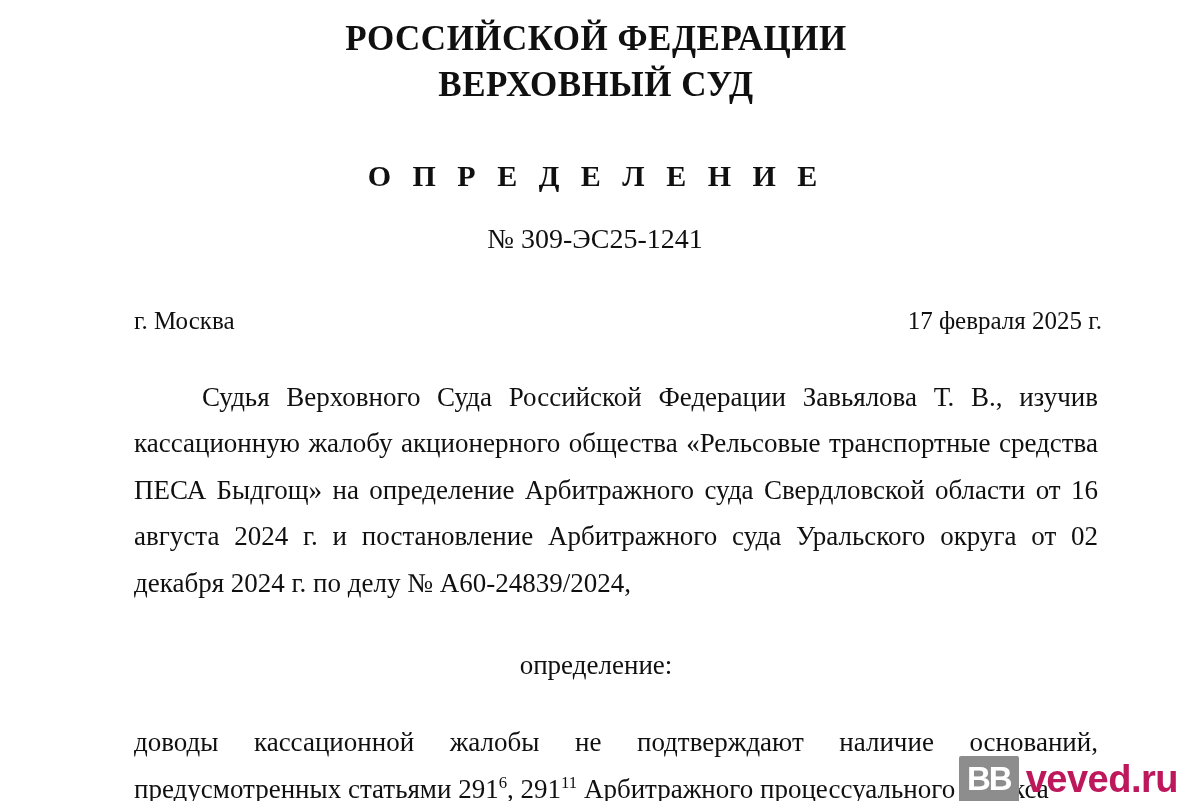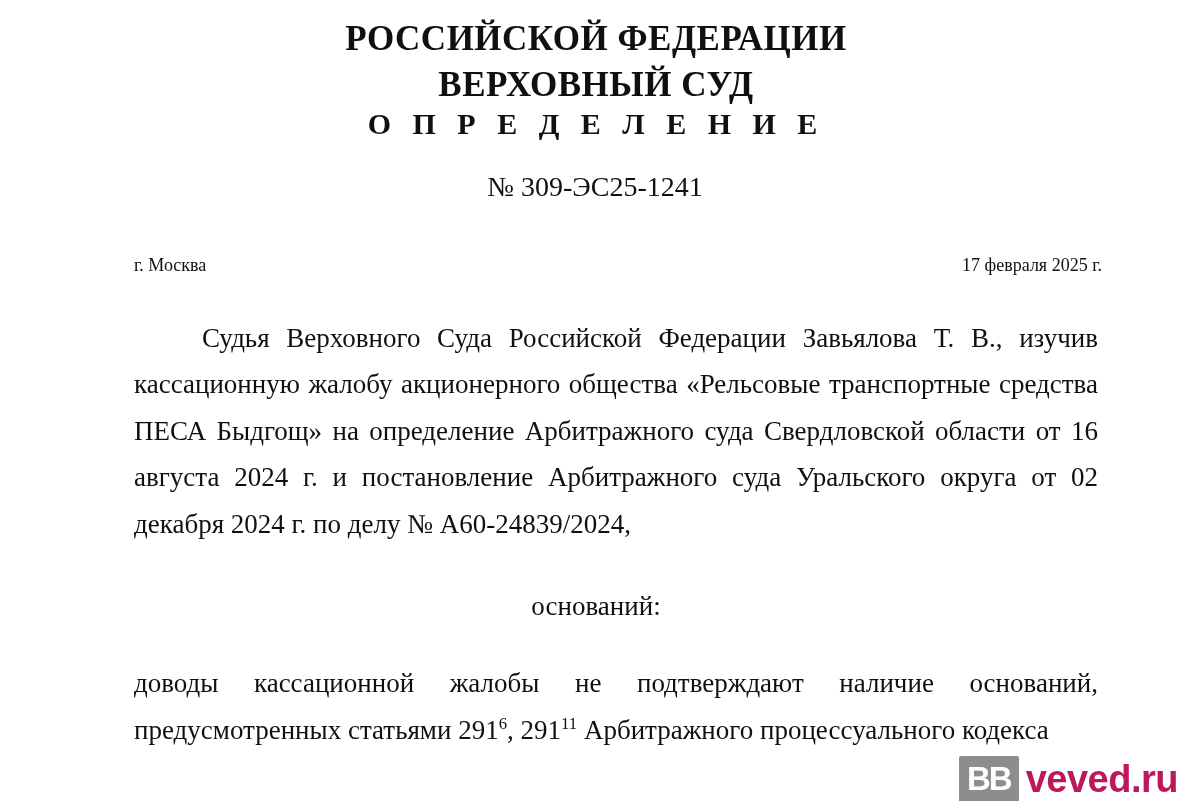--- a/index.html
+++ b/index.html
@@ -34,35 +34,36 @@
   }
   .court-title .line {
     display: block;
     white-space: nowrap;
   }
 
   .doc-type {
     text-align: center;
     font-weight: bold;
     font-size: 30px;
+    margin-top: 52px;
     letter-spacing: 7px;
   }
 
   .case-number {
     text-align: center;
     font-size: 28px;
     margin-top: 30px;
     padding-right: 2px;
   }
 
   .meta-row {
     display: flex;
     justify-content: space-between;
     align-items: baseline;
-    font-size: 18px;
+    font-size: 25px;
     margin-top: 52px;
     padding: 0 2px 0 46px;
   }
 
   .body-block {
     margin-top: 39px;
     font-size: 27px;
     line-height: 1.72;
     text-align: justify;
     text-align-last: left;
@@ -139,21 +140,21 @@
 
   <div class="meta-row">
     <span>г. Москва</span>
     <span>17 февраля 2025 г.</span>
   </div>
 
   <div class="body-block">
     <p>Судья Верховного Суда Российской Федерации Завьялова Т. В., изучив кассационную жалобу акционерного общества «Рельсовые транспортные средства ПЕСА Быдгощ» на определение Арбитражного суда Свердловской области от 16 августа 2024 г. и постановление Арбитражного суда Уральского округа от 02 декабря 2024 г. по делу № А60-24839/2024,</p>
   </div>
 
-  <div class="section-heading">оснований:</div>
+  <div class="section-heading">определение:</div>
 
   <div class="body-block second">
     <p><span>доводы кассационной жалобы не подтверждают наличие оснований, предусмотренных статьями 291</span><sup>6</sup><span>, 291</span><sup>11</sup><span> Арбитражного процессуального кодекса</span></p>
   </div>
 
   <div class="watermark">
     <span class="bb">BB</span>
     <span class="wm-text">veved.ru</span>
   </div>
 

